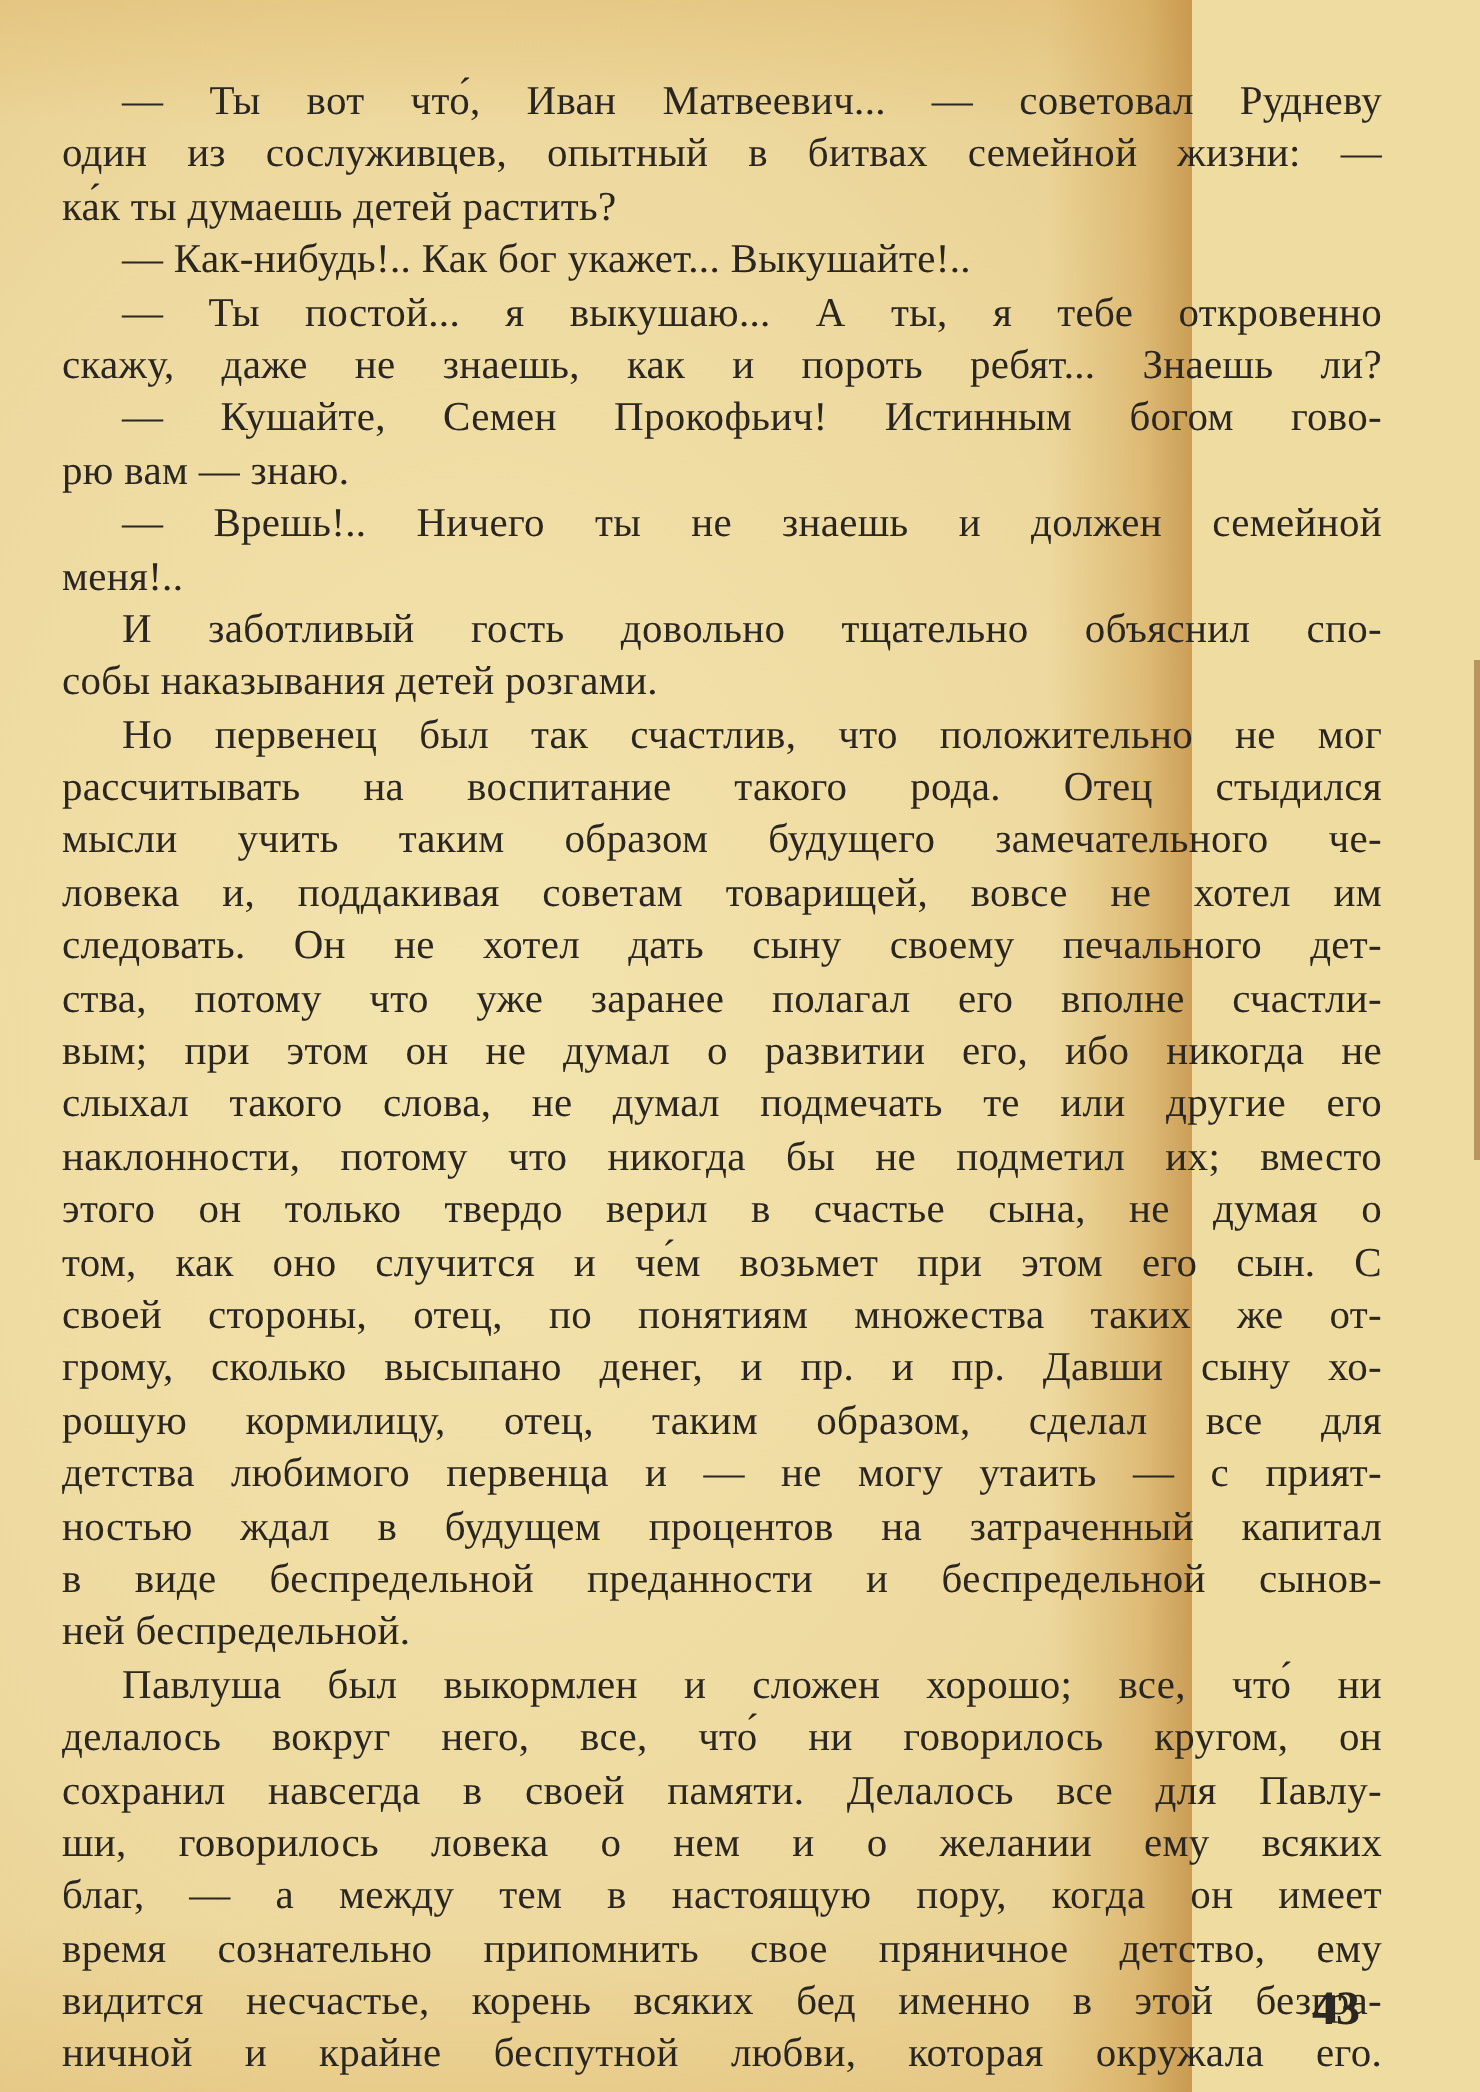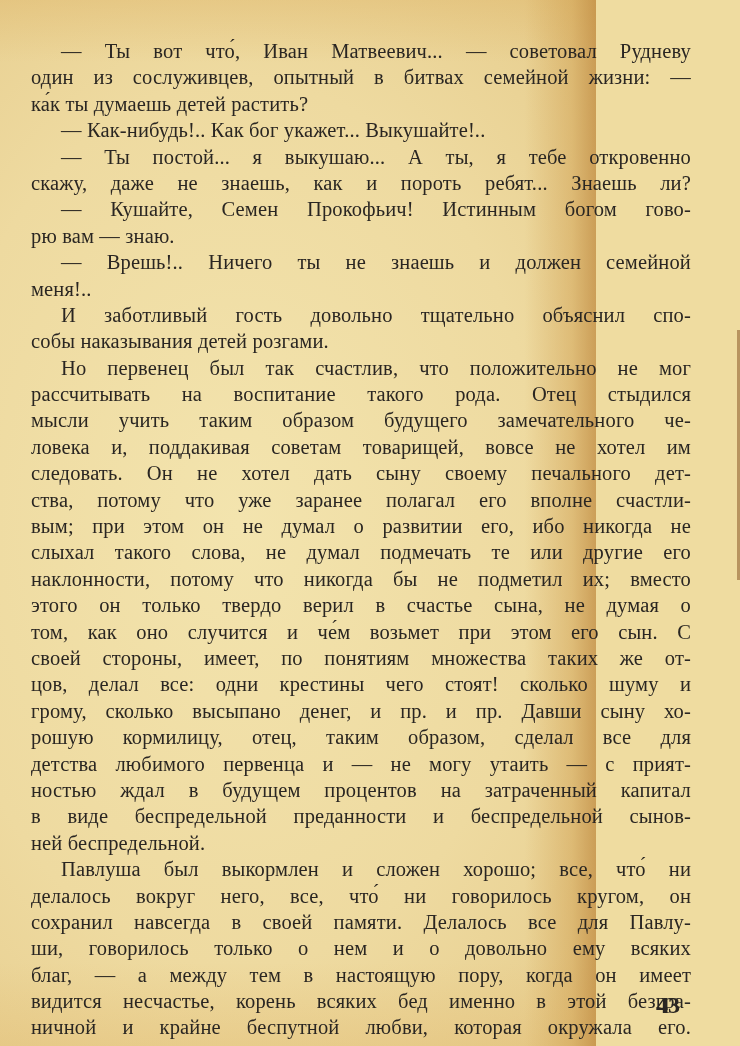--- a/index.html
+++ b/index.html
@@ -62,30 +62,30 @@
       <span class="line">рассчитывать на воспитание такого рода. Отец стыдился</span>
       <span class="line">мысли учить таким образом будущего замечательного че-</span>
       <span class="line">ловека и, поддакивая советам товарищей, вовсе не хотел им</span>
       <span class="line">следовать. Он не хотел дать сыну своему печального дет-</span>
       <span class="line">ства, потому что уже заранее полагал его вполне счастли-</span>
       <span class="line">вым; при этом он не думал о развитии его, ибо никогда не</span>
       <span class="line">слыхал такого слова, не думал подмечать те или другие его</span>
       <span class="line">наклонности, потому что никогда бы не подметил их; вместо</span>
       <span class="line">этого он только твердо верил в счастье сына, не думая о</span>
       <span class="line">том, как оно случится и че́м возьмет при этом его сын. С</span>
-      <span class="line">своей стороны, имеет, по понятиям множества таких же от-</span>
-      <span class="line">цов, делал все: одни крестины чего стоят! сколько шуму и</span>
+      <span class="line">своей стороны, отец, по понятиям множества таких же от-</span>
       <span class="line">грому, сколько высыпано денег, и пр. и пр. Давши сыну хо-</span>
       <span class="line">рошую кормилицу, отец, таким образом, сделал все для</span>
       <span class="line">детства любимого первенца и — не могу утаить — с прият-</span>
       <span class="line">ностью ждал в будущем процентов на затраченный капитал</span>
       <span class="line">в виде беспредельной преданности и беспредельной сынов-</span>
       <span class="line last">ней беспредельной.</span>
       <span class="line indent">Павлуша был выкормлен и сложен хорошо; все, что́ ни</span>
       <span class="line">делалось вокруг него, все, что́ ни говорилось кругом, он</span>
       <span class="line">сохранил навсегда в своей памяти. Делалось все для Павлу-</span>
-      <span class="line">ши, говорилось только о нем и о довольно ему всяких</span>
+      <span class="line">ши, говорилось ловека о нем и о желании ему всяких</span>
       <span class="line">благ, — а между тем в настоящую пору, когда он имеет</span>
+      <span class="line">время сознательно припомнить свое пряничное детство, ему</span>
       <span class="line">видится несчастье, корень всяких бед именно в этой безгра-</span>
       <span class="line">ничной и крайне беспутной любви, которая окружала его.</span>
     </div>
   <div class="page-number">43</div>
 </div>
 
 </body></html>

